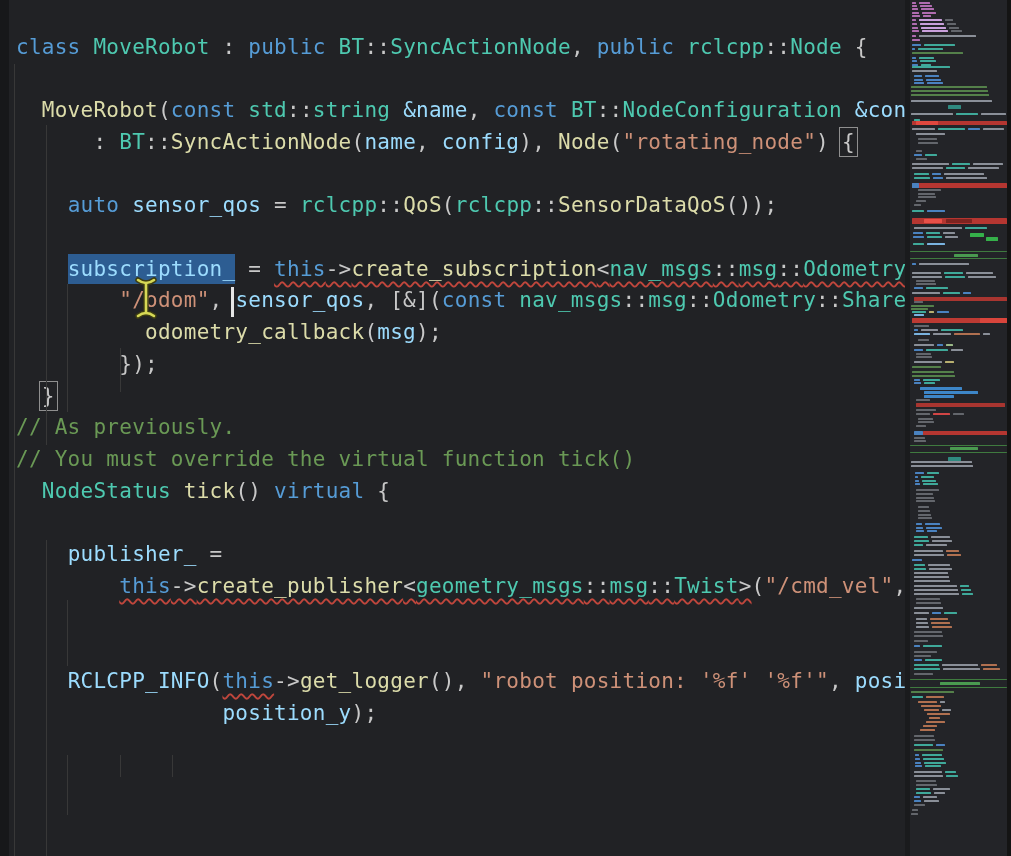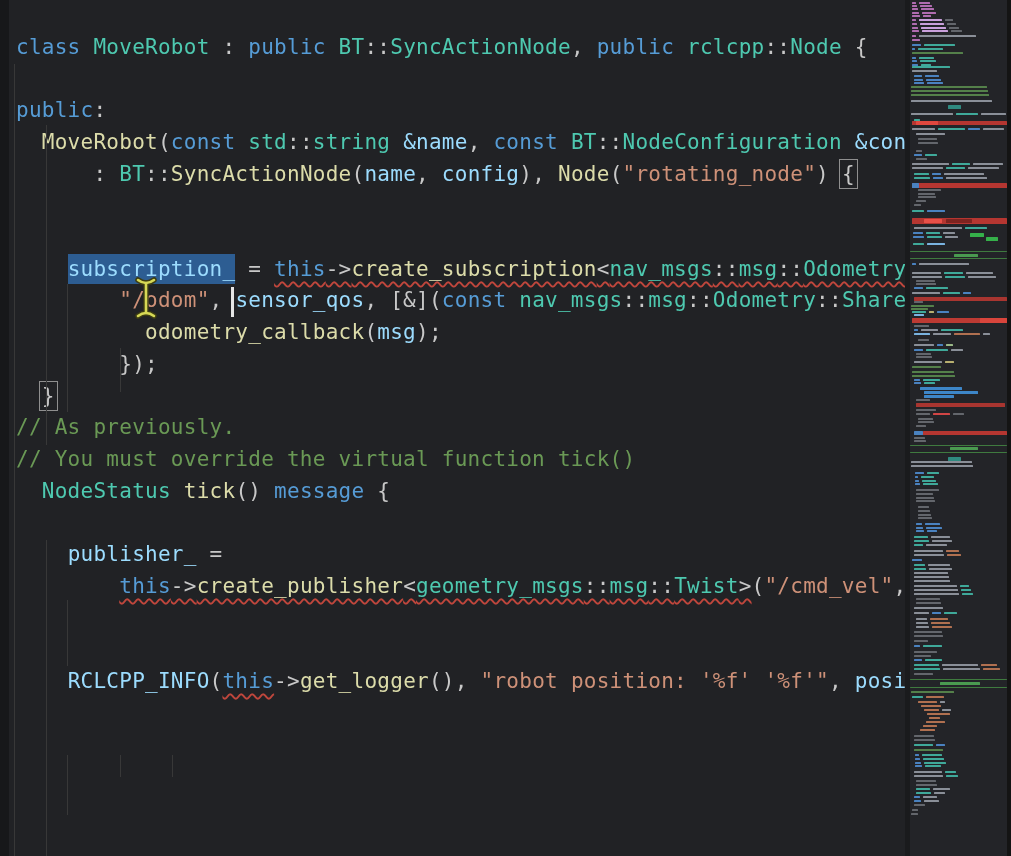--- a/index.html
+++ b/index.html
@@ -26,39 +26,40 @@
 </head>
 <body>
 
 <div id="stage">
   <div id="left-shade"></div>
 
   <div id="code-area">
       <div class="code-line"></div>
       <div class="code-line"><span class="k">class</span><span class="p"> </span><span class="t">MoveRobot</span><span class="p"> : </span><span class="k">public</span><span class="p"> </span><span class="t">BT</span><span class="p">::</span><span class="t">SyncActionNode</span><span class="p">, </span><span class="k">public</span><span class="p"> </span><span class="t">rclcpp</span><span class="p">::</span><span class="t">Node</span><span class="p"> {</span></div>
       <div class="code-line"></div>
-      <div class="code-line"><span class="k">public</span><span class="p">:</span></div>
       <div class="code-line"><span class="p">  </span><span class="f">MoveRobot</span><span class="p">(</span><span class="k">const</span><span class="p"> </span><span class="t">std</span><span class="p">::</span><span class="t">string</span><span class="p"> </span><span class="v">&amp;name</span><span class="p">, </span><span class="k">const</span><span class="p"> </span><span class="t">BT</span><span class="p">::</span><span class="t">NodeConfiguration</span><span class="p"> </span><span class="v">&amp;config</span></div>
       <div class="code-line"><span class="p">      : </span><span class="t">BT</span><span class="p">::</span><span class="f">SyncActionNode</span><span class="p">(</span><span class="v">name</span><span class="p">, </span><span class="v">config</span><span class="p">), </span><span class="f">Node</span><span class="p">(</span><span class="s">"rotating_node"</span><span class="p">) </span><span class="p bb">{</span></div>
       <div class="code-line"></div>
+      <div class="code-line"><span class="p">    </span><span class="k">auto</span><span class="p"> </span><span class="v">sensor_qos</span><span class="p"> = </span><span class="t">rclcpp</span><span class="p">::</span><span class="f">QoS</span><span class="p">(</span><span class="t">rclcpp</span><span class="p">::</span><span class="f">SensorDataQoS</span><span class="p">());</span></div>
       <div class="code-line"></div>
       <div class="code-line"><span class="p">    </span><span class="v sel">subscription_</span><span class="p"> = </span><span class="k sq">this</span><span class="p sq">-&gt;</span><span class="f sq">create_subscription</span><span class="p sq">&lt;</span><span class="t sq">nav_msgs</span><span class="p sq">::</span><span class="t sq">msg</span><span class="p sq">::</span><span class="t sq">Odometry</span><span class="p sq">&gt;</span></div>
       <div class="code-line"><span class="p">        </span><span class="s">"/odom"</span><span class="p">, </span><span class="v">sensor_qos</span><span class="p">, [&amp;](</span><span class="k">const</span><span class="p"> </span><span class="t">nav_msgs</span><span class="p">::</span><span class="t">msg</span><span class="p">::</span><span class="t">Odometry</span><span class="p">::</span><span class="t">SharedPtr</span></div>
       <div class="code-line"><span class="p">          </span><span class="f">odometry_callback</span><span class="p">(</span><span class="v">msg</span><span class="p">);</span></div>
       <div class="code-line"><span class="p">        });</span></div>
       <div class="code-line"><span class="p">  </span><span class="p bb">}</span></div>
       <div class="code-line"><span class="c">// As previously.</span></div>
       <div class="code-line"><span class="c">// You must override the virtual function tick()</span></div>
-      <div class="code-line"><span class="p">  </span><span class="t">NodeStatus</span><span class="p"> </span><span class="f">tick</span><span class="p">() </span><span class="k">message</span><span class="p"> {</span></div>
+      <div class="code-line"><span class="p">  </span><span class="t">NodeStatus</span><span class="p"> </span><span class="f">tick</span><span class="p">() </span><span class="k">virtual</span><span class="p"> {</span></div>
       <div class="code-line"></div>
       <div class="code-line"><span class="p">    </span><span class="v">publisher_</span><span class="p"> =</span></div>
       <div class="code-line"><span class="p">        </span><span class="k sq">this</span><span class="p sq">-&gt;</span><span class="f sq">create_publisher</span><span class="p sq">&lt;</span><span class="t sq">geometry_msgs</span><span class="p sq">::</span><span class="t sq">msg</span><span class="p sq">::</span><span class="t sq">Twist</span><span class="p sq">&gt;</span><span class="p">(</span><span class="s">"/cmd_vel"</span><span class="p">, </span></div>
       <div class="code-line"></div>
       <div class="code-line"></div>
       <div class="code-line"><span class="p">    </span><span class="m">RCLCPP_INFO</span><span class="p">(</span><span class="k sq">this</span><span class="p">-&gt;</span><span class="f">get_logger</span><span class="p">(), </span><span class="s">"robot position: '%f' '%f'"</span><span class="p">, </span><span class="v">position_x</span></div>
+      <div class="code-line"><span class="p">                </span><span class="v">position_y</span><span class="p">);</span></div>
       <div class="code-line"></div>
     </div>
 
   <div id="guides">
       <div class="guide" style="left: 14px; top: 64px; height: 792px;"></div>
       <div class="guide" style="left: 46px; top: 125px; height: 320px;"></div>
       <div class="guide" style="left: 46px; top: 540px; height: 316px;"></div>
       <div class="guide" style="left: 67px; top: 284px; height: 128px;"></div>
       <div class="guide" style="left: 67px; top: 600px; height: 66px;"></div>
       <div class="guide" style="left: 120px; top: 348px; height: 44px;"></div>

